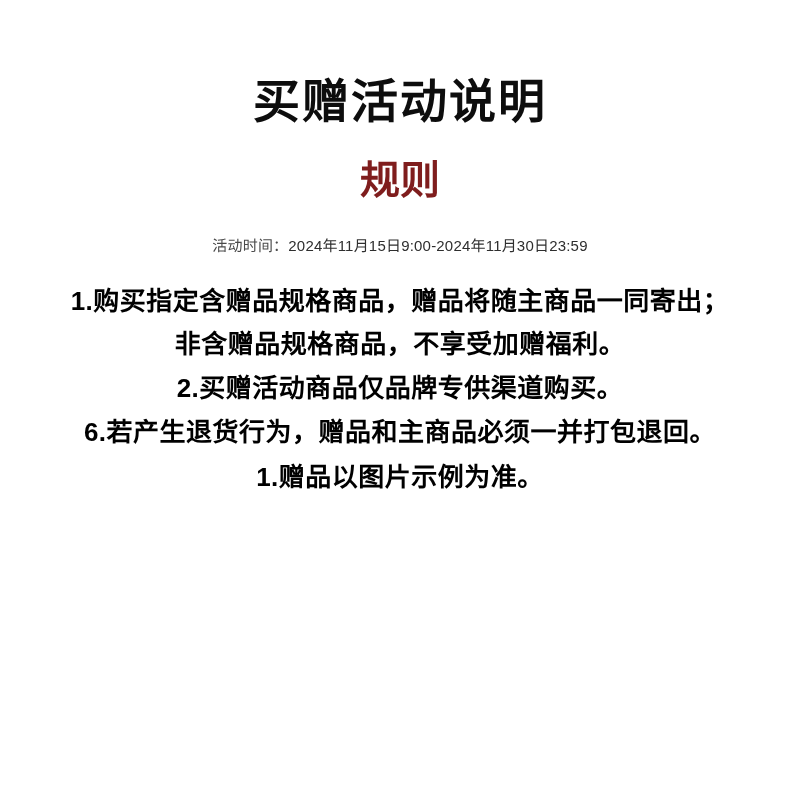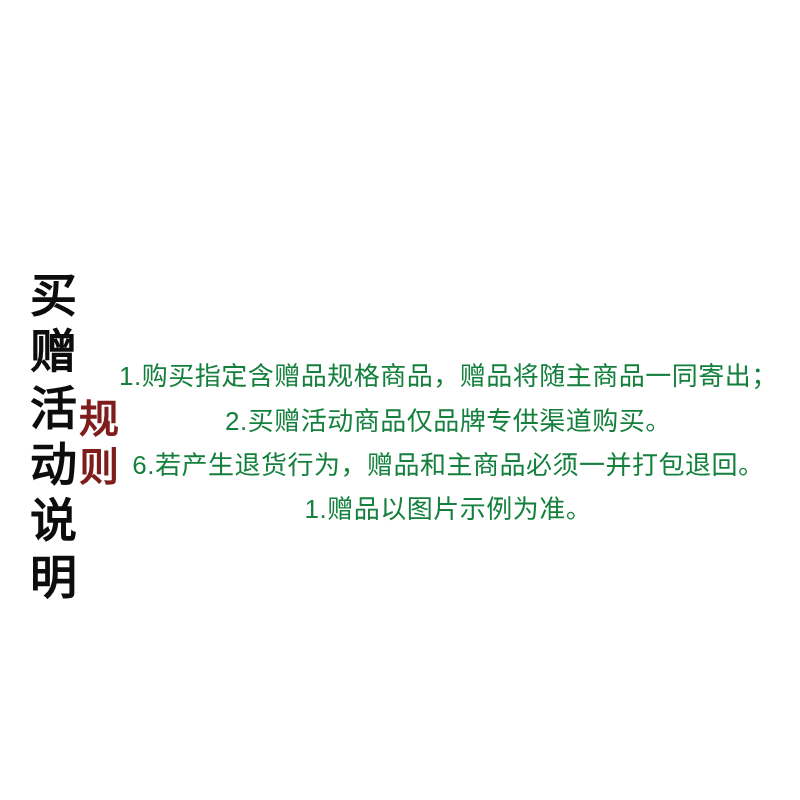--- a/index.html
+++ b/index.html
@@ -13,21 +13,21 @@
     font-family: "Liberation Sans", "DejaVu Sans", sans-serif;
     color: #111111;
     overflow: hidden;
   }
   .page {
     width: 800px;
     height: 800px;
     box-sizing: border-box;
     padding: 60px 30px 0 30px;
     display: flex;
-    flex-direction: row;
+    flex-direction: column;
     align-items: center;
   }
   .main-title {
     font-size: 47px;
     font-weight: bold;
     letter-spacing: 2px;
     color: #0d0d0d;
     text-align: center;
     line-height: 1.2;
     margin: 14px 0 0 0;
@@ -55,43 +55,48 @@
   }
   .rules {
     margin-top: 26px;
     width: 100%;
     display: flex;
     flex-direction: column;
     align-items: center;
   }
   .rule-line {
     font-size: 26px;
-    color: #15803d;
+    color: #000000;
     text-align: center;
     line-height: 1.55;
     letter-spacing: 0.5px;
     white-space: nowrap;
+    font-weight: bold;
   }
   .rule-line + .rule-line {
     margin-top: 4px;
   }
   .rule-line.continuation {
     margin-top: 2px;
   }
 </style>
 </head>
 <body>
 
 <div class="page">
 
   <h1 class="main-title">买赠活动说明</h1>
 
   <h2 class="sub-title">规则</h2>
 
+  <div class="period">
+    <span class="period-label">活动时间：</span><span class="period-value">2024年11月15日9:00-2024年11月30日23:59</span>
+  </div>
 
   <div class="rules">
     <div class="rule-line">1.购买指定含赠品规格商品，赠品将随主商品一同寄出；</div>
+    <div class="rule-line continuation">非含赠品规格商品，不享受加赠福利。</div>
     <div class="rule-line">2.买赠活动商品仅品牌专供渠道购买。</div>
     <div class="rule-line">6.若产生退货行为，赠品和主商品必须一并打包退回。</div>
     <div class="rule-line">1.赠品以图片示例为准。</div>
   </div>
 
 </div>
 
 </body></html>

